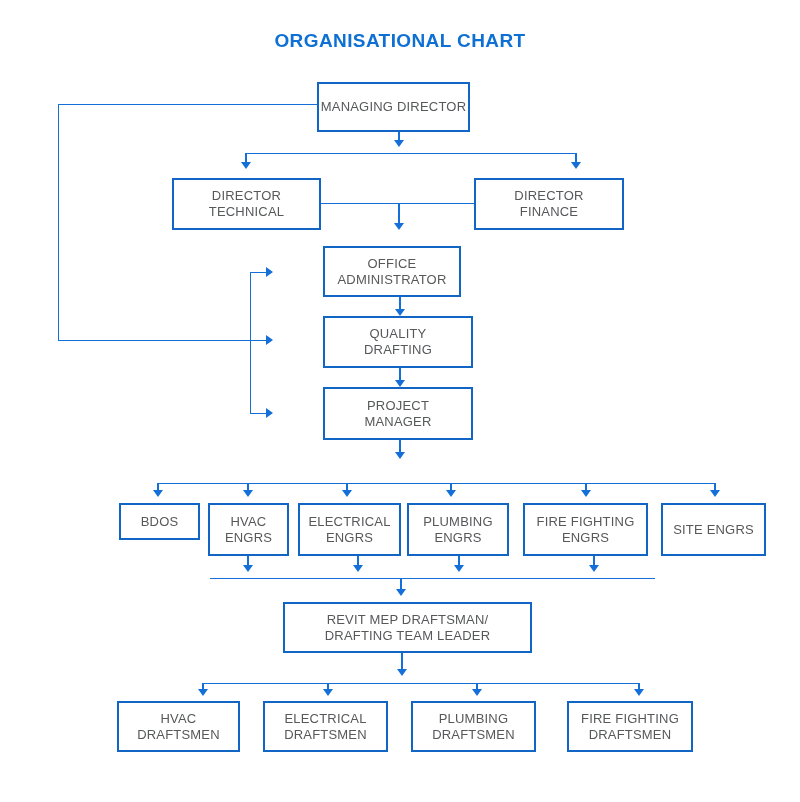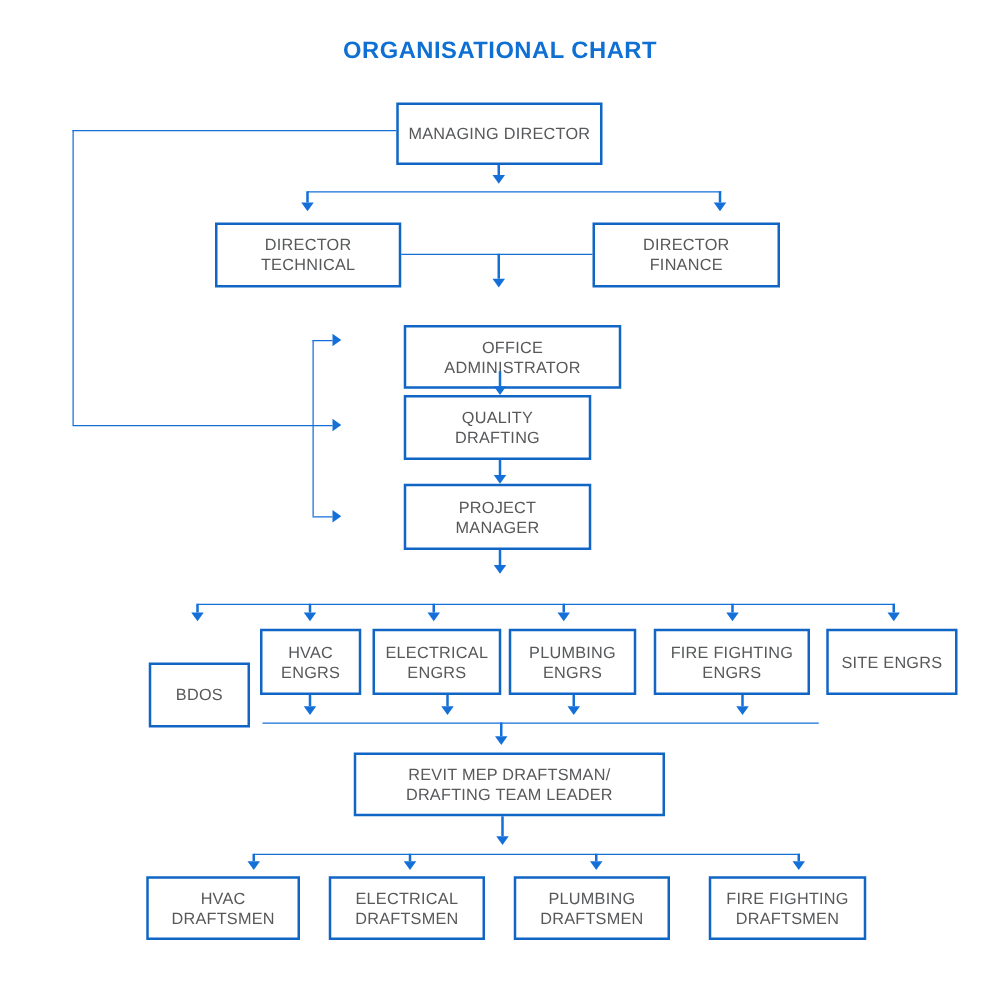--- a/index.html
+++ b/index.html
@@ -53,50 +53,50 @@
     border-left:7px solid var(--connector);
   }
 </style>
 </head>
 <body>
 
 <div id="chart">
 
   <div class="page-title">ORGANISATIONAL CHART</div>
 
-  <div class="node" style="left:317px;top:82px;width:165px;height:50px">
+  <div class="node" style="left:317px;top:82px;width:153px;height:50px">
     <span class="node-label">MANAGING DIRECTOR</span>
   </div>
 
   <div class="node" style="left:172px;top:178px;width:149px;height:52px">
     <span class="node-label">DIRECTOR
 TECHNICAL</span>
   </div>
 
   <div class="node" style="left:474px;top:178px;width:150px;height:52px">
     <span class="node-label">DIRECTOR
 FINANCE</span>
   </div>
 
-  <div class="node" style="left:323px;top:260px;width:174px;height:51px">
+  <div class="node" style="left:323px;top:246px;width:138px;height:51px">
     <span class="node-label">OFFICE
 ADMINISTRATOR</span>
   </div>
 
   <div class="node" style="left:323px;top:316px;width:150px;height:52px">
     <span class="node-label">QUALITY
 DRAFTING</span>
   </div>
 
   <div class="node" style="left:323px;top:387px;width:150px;height:53px">
     <span class="node-label">PROJECT
 MANAGER</span>
   </div>
 
-  <div class="node" style="left:119px;top:530px;width:81px;height:52px">
+  <div class="node" style="left:119px;top:503px;width:81px;height:37px">
     <span class="node-label">BDOS</span>
   </div>
 
   <div class="node" style="left:208px;top:503px;width:81px;height:53px">
     <span class="node-label">HVAC
 ENGRS</span>
   </div>
 
   <div class="node" style="left:298px;top:503px;width:103px;height:53px">
     <span class="node-label">ELECTRICAL

